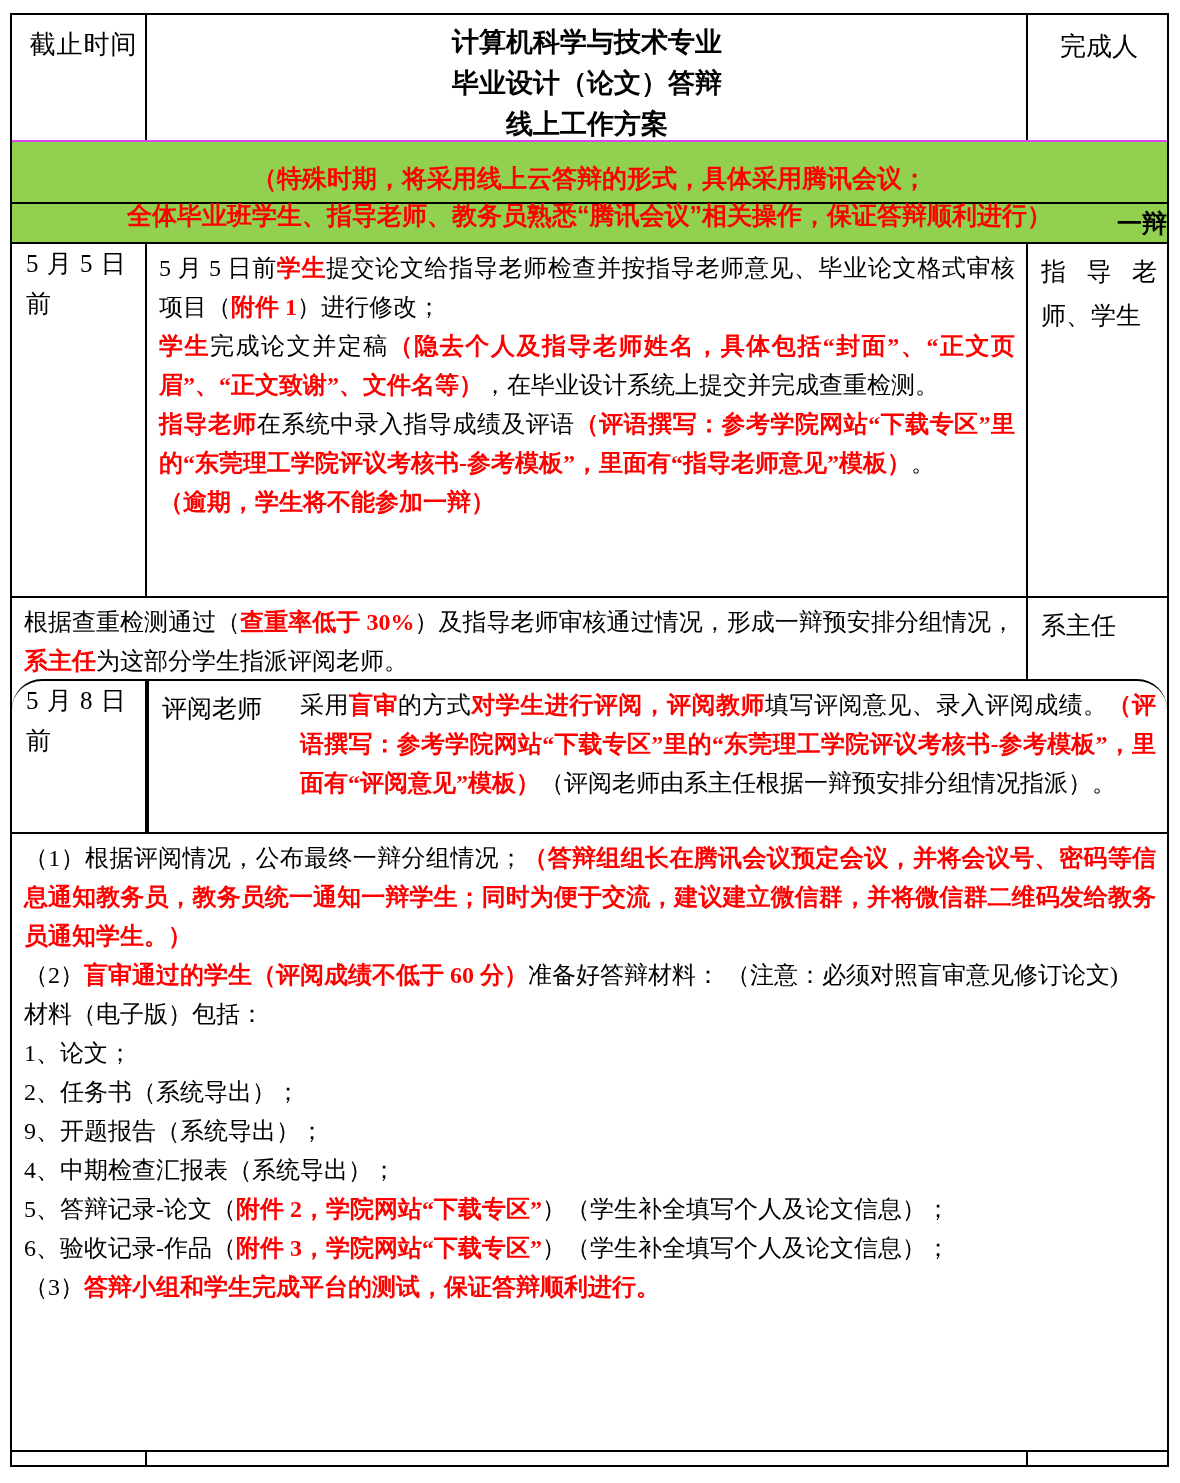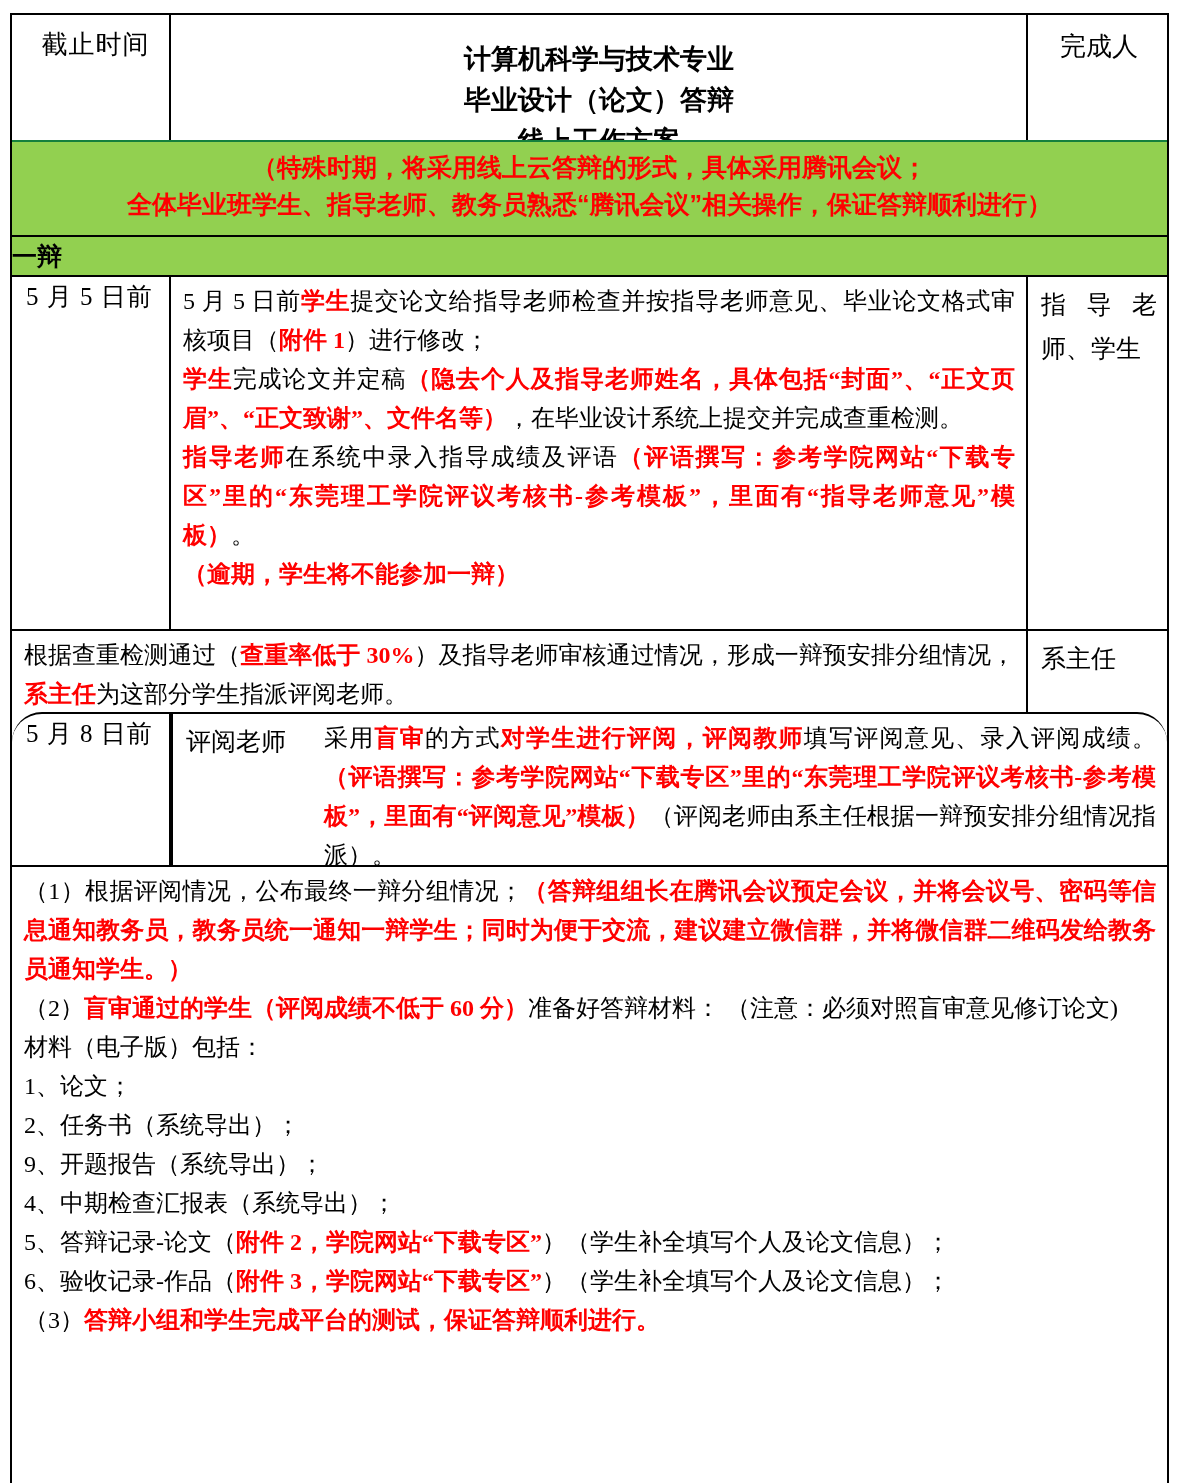--- a/index.html
+++ b/index.html
@@ -13,45 +13,45 @@
   .tbl {
     position: absolute; left: 10px; top: 13px;
     width: 1159px;
     box-sizing: border-box;
     border: 2px solid #000;
     background: #fff;
   }
   .row { display: flex; border-top: 2px solid #000; box-sizing: border-box; }
   .row:first-child { border-top: none; }
   .c { box-sizing: border-box; overflow: hidden; }
-  .c1 { width: 159px; border-right: 2px solid #000; font-size: 25px; line-height: 40px;
+  .c1 { width: 135px; border-right: 2px solid #000; font-size: 25px; line-height: 40px;
         padding: 0 4px 0 14px; letter-spacing: 1px; }
   .c2 { flex: 1; padding: 5px 11px 0 12px; font-size: 24px; line-height: 39px;
         text-align: justify; }
   .c3 { width: 141px; border-left: 2px solid #000; font-size: 25px; line-height: 44px;
         padding: 6px 10px 0 13px; text-align: justify; }
   
   .hrow { height: 125px; }
   .hc { padding-top: 10px; text-align: center; font-size: 26px; }
-  .htitle { font-weight: bold; font-size: 27px; line-height: 41px; padding-top: 24px;
+  .htitle { font-weight: bold; font-size: 27px; line-height: 41px; padding-top: 7px;
             font-family: "Liberation Sans", sans-serif; }
   
   .banner {
-    height: 95px; background: var(--green);
+    height: 62px; background: var(--green);
     color: var(--red); font-weight: bold;
     font-family: "Liberation Sans", sans-serif;
     font-size: 25px; line-height: 37px;
-    text-align: center; padding-top: 7px;
-    box-sizing: border-box; border-top: 2px solid #15803d;
+    text-align: center; padding-top: 18px;
+    box-sizing: border-box; border-top: 2px solid #d946ef;
   }
   .section-row {
     height: 40px; background: var(--green);
     font-weight: bold; font-size: 25px; line-height: 38px;
     font-family: "Liberation Sans", sans-serif;
-    text-align: left; box-sizing: border-box; border-top: 2px solid #000;
+    text-align: right; box-sizing: border-box; border-top: 2px solid #000;
   }
   
   .r1 { height: 354px; }
   .r2 { height: 83px; }
   .r3 { height: 153px; border-radius: 30px; }
   .r4 { height: 618px; }
   .rp { height: 15px; }
   .para { margin: 0; text-align: justify; text-align-last: left; }
   .para span { color: #000; }
   .para span.r {

